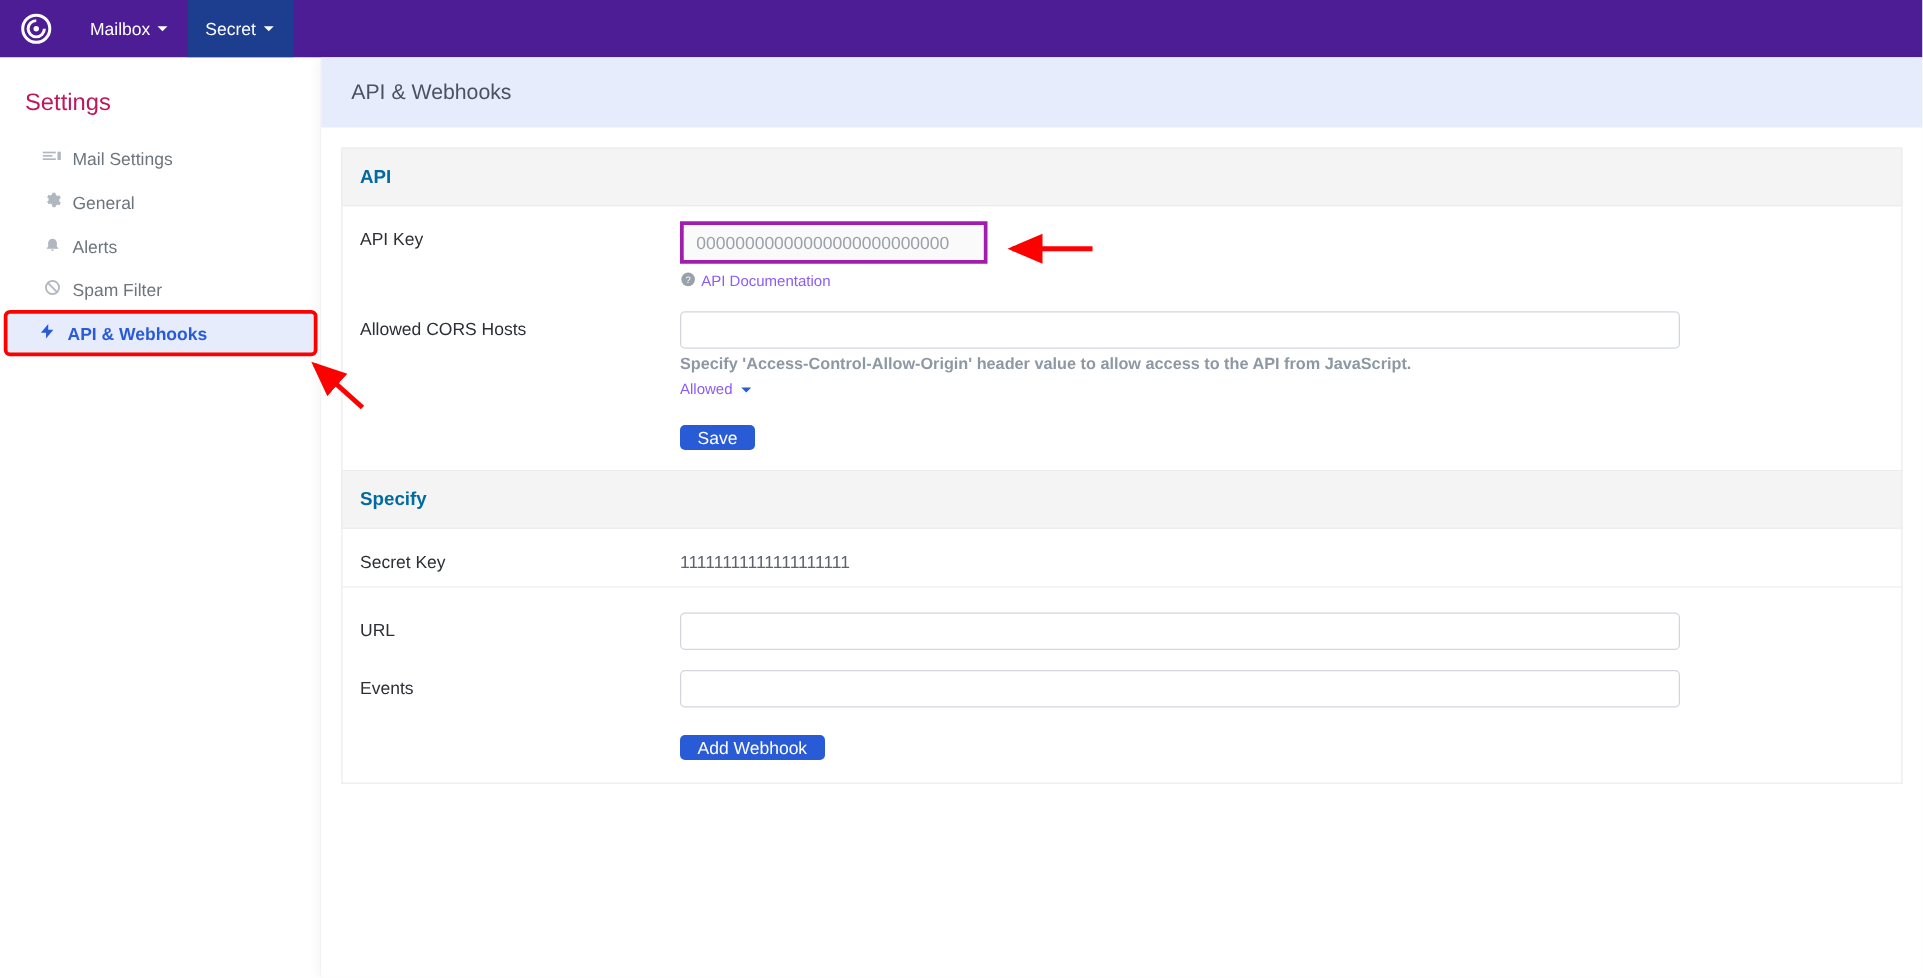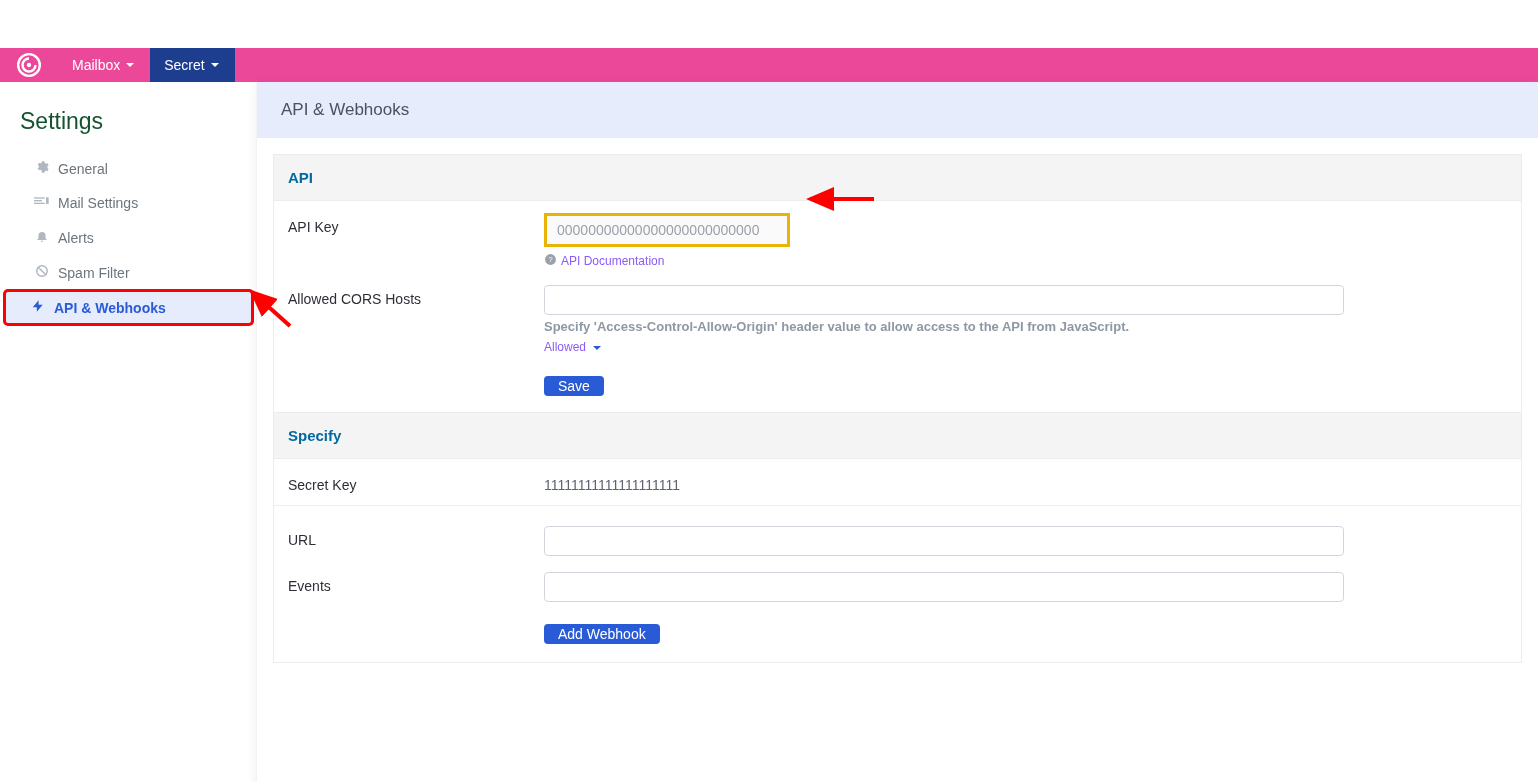--- a/index.html
+++ b/index.html
@@ -9,23 +9,22 @@
     color: #333;
     background: #fff;
     width: 1538px;
     height: 782px;
     overflow: hidden;
   }
   
   .navbar {
     display: flex;
     align-items: stretch;
-    height: 34px;
-    background: #ec4899;
-    margin-top: 48px;
+    height: 46px;
+    background: #4c1d95;
   }
   .navbar-logo {
     width: 58px;
     display: flex;
     align-items: center;
     justify-content: center;
     color: #fff;
   }
   .navbar-logo svg {
     width: 26px;
@@ -59,23 +58,23 @@
     box-shadow: inset -1px 0 0 rgba(0,0,0,0.02);
   }
   .content {
     flex: 1;
     background: #fff;
     box-shadow: -2px 0 10px rgba(0,0,0,0.05);
   }
 
   
   .sidebar-title {
-    font-size: 23px;
+    font-size: 19px;
     font-weight: 500;
-    color: #14532d;
+    color: #be185d;
     padding: 8px 20px 16px 20px;
   }
   .side-item {
     display: flex;
     align-items: center;
     padding: 9px 18px;
     color: #6c757d;
     cursor: pointer;
     font-size: 14px;
     border-left: 4px solid transparent;
@@ -154,21 +153,21 @@
     border-radius: 4px;
     font-size: 14px;
     color: #9aa1ab;
     font-family: inherit;
     height: 30px;
   }
   .form-input.half { width: 240px; }
   .api-key-wrap {
     display: inline-flex;
     align-items: center;
-    border: 3px solid #eab308;
+    border: 3px solid #a21caf;
     padding: 0;
   }
   .api-key-wrap .form-input {
     border: none;
     height: 28px;
   }
   .help {
     font-size: 13px;
     color: #8e98a4;
     margin-top: 4px;
@@ -234,37 +233,37 @@
   </div>
 </div>
 
 <div class="main">
 
   <div class="sidebar">
     <div class="sidebar-title">Settings</div>
 
     <div class="side-item">
       <span class="icon">
-        <svg width="14" height="14" viewBox="0 0 24 24" fill="currentColor">
-            <path d="M12 8a4 4 0 100 8 4 4 0 000-8zm9.4 4a7.6 7.6 0 00-.1-1.3l2.1-1.6-2-3.5-2.5 1a7.5 7.5 0 00-2.2-1.3L16 2h-4l-.7 2.6a7.5 7.5 0 00-2.2 1.3l-2.5-1-2 3.5L6.7 10a7.6 7.6 0 000 2.6l-2.1 1.6 2 3.5 2.5-1a7.5 7.5 0 002.2 1.3L12 22h4l.7-2.6a7.5 7.5 0 002.2-1.3l2.5 1 2-3.5-2.1-1.6c.1-.4.1-.9.1-1.3z"></path>
-          </svg>
-      </span>
-      <span>General</span>
-    </div>
-
-    <div class="side-item">
-      <span class="icon">
         <svg width="16" height="12" viewBox="0 0 24 18" fill="currentColor">
             <rect x="0" y="6" width="12" height="2"></rect>
             <rect x="0" y="2" width="16" height="2"></rect>
             <rect x="0" y="10" width="16" height="2"></rect>
             <rect x="18" y="2" width="4" height="10"></rect>
           </svg>
       </span>
       <span>Mail Settings</span>
+    </div>
+
+    <div class="side-item">
+      <span class="icon">
+        <svg width="14" height="14" viewBox="0 0 24 24" fill="currentColor">
+            <path d="M12 8a4 4 0 100 8 4 4 0 000-8zm9.4 4a7.6 7.6 0 00-.1-1.3l2.1-1.6-2-3.5-2.5 1a7.5 7.5 0 00-2.2-1.3L16 2h-4l-.7 2.6a7.5 7.5 0 00-2.2 1.3l-2.5-1-2 3.5L6.7 10a7.6 7.6 0 000 2.6l-2.1 1.6 2 3.5 2.5-1a7.5 7.5 0 002.2 1.3L12 22h4l.7-2.6a7.5 7.5 0 002.2-1.3l2.5 1 2-3.5-2.1-1.6c.1-.4.1-.9.1-1.3z"></path>
+          </svg>
+      </span>
+      <span>General</span>
     </div>
 
     <div class="side-item">
       <span class="icon">
         <svg width="14" height="14" viewBox="0 0 24 24" fill="currentColor">
             <path d="M12 22a2 2 0 002-2h-4a2 2 0 002 2zm6-6V11a6 6 0 10-12 0v5l-2 2v1h16v-1l-2-2z"></path>
           </svg>
       </span>
       <span>Alerts</span>
     </div>

